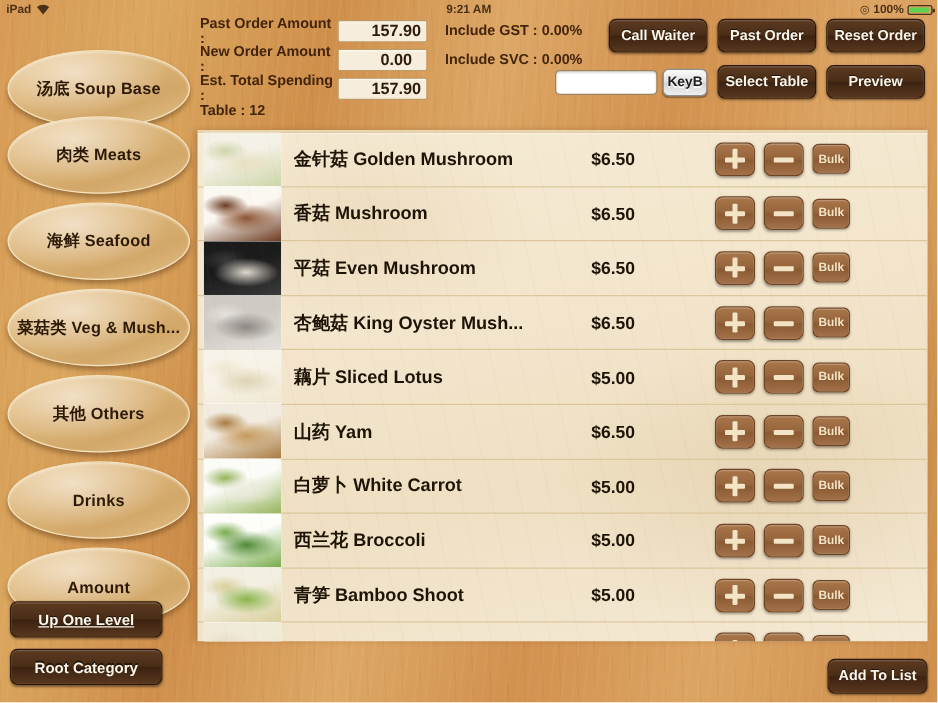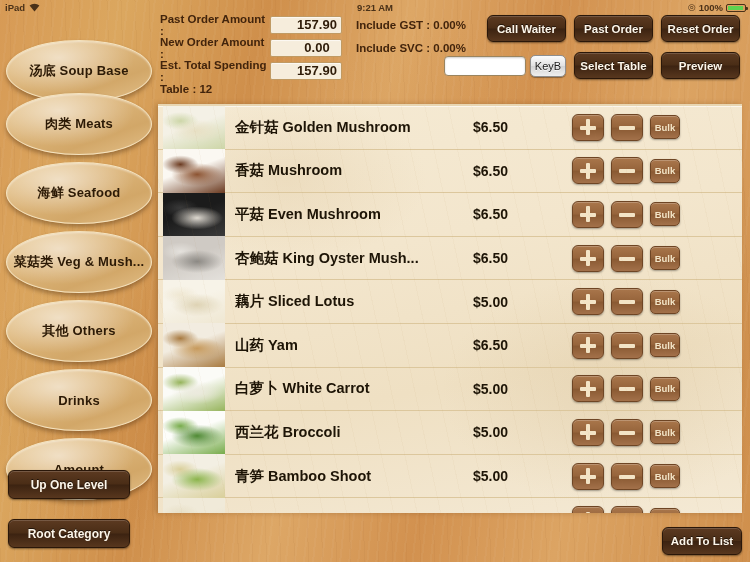--- a/index.html
+++ b/index.html
@@ -76,21 +76,21 @@
   .txt-input {
     position: absolute; top: 56px; left: 444px; width: 82px; height: 20px;
     background: #ffffff; border: 1px solid #9a845f; border-radius: 4px;
     z-index: 30; font-size: 11px; padding: 0 4px; color: #222; outline: none;
     box-shadow: inset 0 1px 2px rgba(0,0,0,0.2);
   }
   #btn-keyb {
     position: absolute; top: 55px; left: 530px; width: 36px; height: 22px; z-index: 30;
     background: linear-gradient(180deg, #fbfbfb 0%, #e2e2e2 48%, #d3d3d3 52%, #efefef 100%);
     border: 1px solid #8e8e8e; border-radius: 5px;
-    color: #1c1c1c; font-size: 11px; font-weight: normal;
+    color: #1c1c1c; font-size: 11px; font-weight: bold;
     display: flex; align-items: center; justify-content: center;
     text-shadow: 0 1px 0 rgba(255,255,255,0.8);
     box-shadow: 0 1px 1px rgba(0,0,0,0.35);
     cursor: pointer; user-select: none;
   }
 
   
   .sidebar { position: absolute; top: 20px; left: 0; width: 158px; height: 500px; z-index: 20; }
   .cat {
     position: absolute; left: 6px; width: 146px; height: 62px;
@@ -100,21 +100,21 @@
       linear-gradient(160deg, #e7c68e 0%, #dcb57a 40%, #d2a768 70%, #e3c089 100%);
     border: 1px solid #f4e3c0;
     box-shadow: 0 3px 4px rgba(70,40,12,0.40), inset 0 1px 2px rgba(255,255,255,0.45);
     display: flex; align-items: center; justify-content: center;
     font-size: 13px; font-weight: bold; color: #2c1a06; letter-spacing: .2px;
     cursor: pointer; user-select: none; overflow: hidden;
   }
   .cat-label { white-space: nowrap; }
 
   .side-btn { position: absolute; left: 8px; width: 122px; height: 29px; z-index: 25; font-size: 12px; }
-  #btn-up-one-level { top: 470px; }
+  #btn-up-one-level { top: 481px; text-decoration: underline; }
   #btn-root-category { top: 519px; }
 
   
   .list-panel {
     position: absolute; top: 104px; left: 158px; width: 584px; height: 409px;
     background:
       radial-gradient(ellipse 200px 120px at 22% 18%, rgba(210,180,130,0.22), rgba(0,0,0,0) 70%),
       radial-gradient(ellipse 240px 160px at 78% 70%, rgba(198,170,120,0.20), rgba(0,0,0,0) 72%),
       linear-gradient(170deg, #f5ead3 0%, #f3e6cd 35%, #efe0c3 65%, #f4e9d4 100%);
     border-top: 2px solid #e8d6b2;

